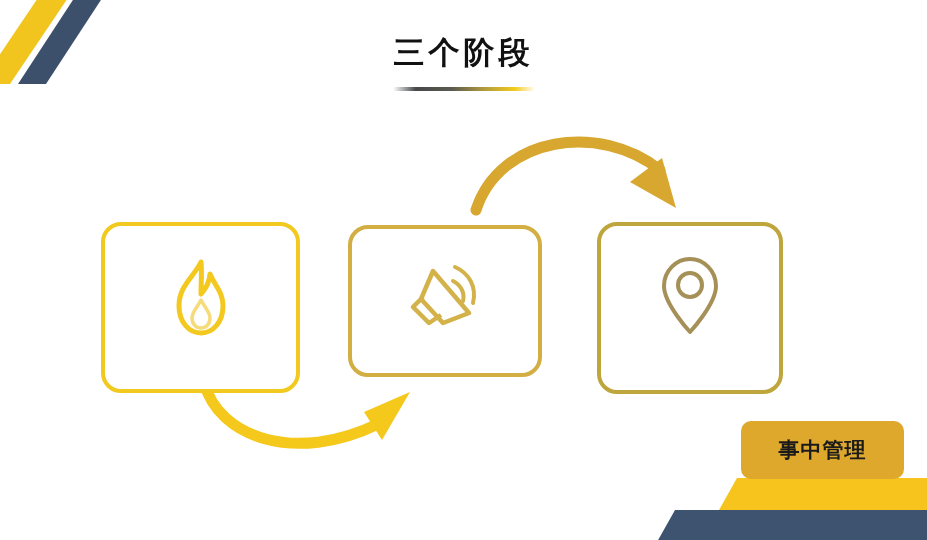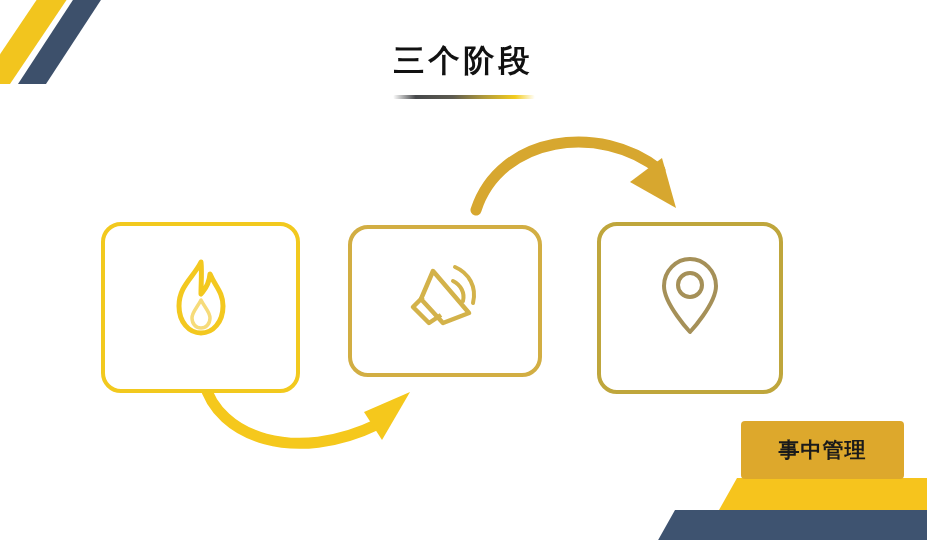--- a/index.html
+++ b/index.html
@@ -36,21 +36,20 @@
     height: 90px;
   }
 
   
   #title-block {
     position: absolute;
     top: 34px;
     left: 0;
     width: 927px;
     text-align: center;
-    margin-top: 8px;
   }
   #page-title {
     font-size: 31px;
     font-weight: 700;
     color: #111111;
     letter-spacing: 4px;
     line-height: 1.2;
     margin: 0;
   }
   #title-underline {
@@ -88,21 +87,21 @@
   #icon-1 { top: 30px; }
   #icon-2 { top: 24px; }
   #icon-3 { top: 26px; }
 
   
   .stage-label {
     position: absolute;
     display: flex;
     align-items: center;
     justify-content: center;
-    border-radius: 4px;
+    border-radius: 10px;
     font-size: 21px;
     font-weight: 700;
     color: #1a1a1a;
     letter-spacing: 1px;
     box-sizing: border-box;
     white-space: nowrap;
   }
   #label-2 {
     left: 389px; top: 192px;
     width: 163px; height: 58px;

